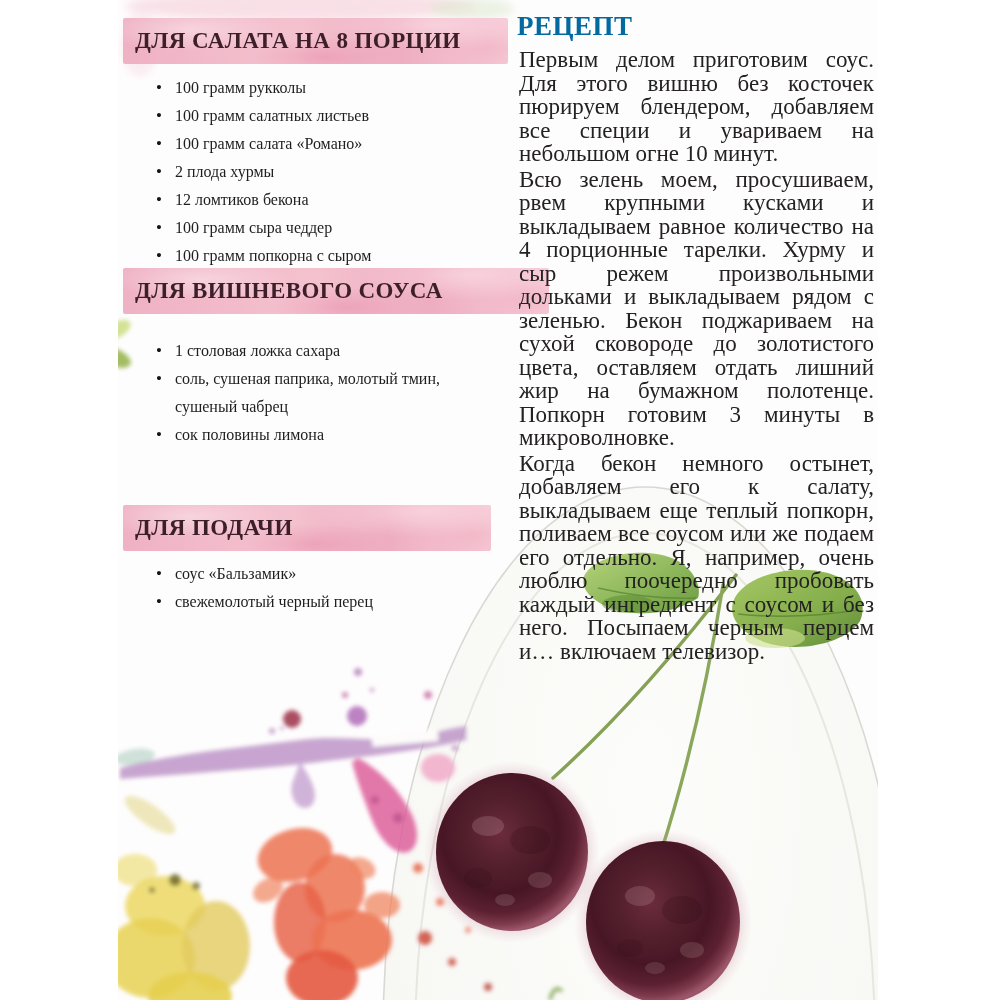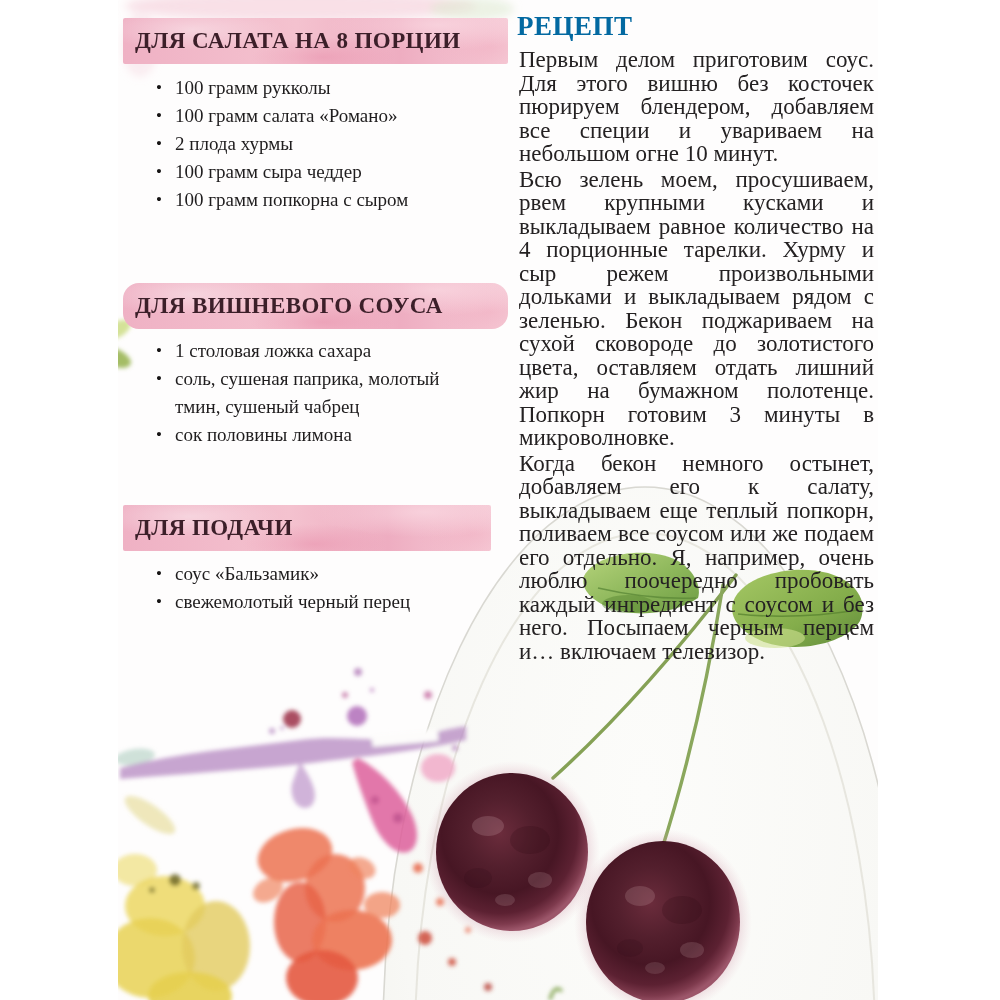--- a/index.html
+++ b/index.html
@@ -23,21 +23,21 @@
       radial-gradient(70px 40px at 95% 60%, rgba(240,170,190,.5), transparent 80%),
       linear-gradient(90deg,#efb1c4,#f4c2cf 45%,#eeadc1 72%,#f6ccd7);
   }
   .band .title{
     display:block;line-height:46px;padding-left:12px;
     font-size:23px;font-weight:bold;color:#3c1f29;letter-spacing:.4px;
     white-space:nowrap;
   }
   .ing-list{position:absolute;left:123px;margin:0;padding:0;list-style:none;}
   .ing-list li{
-    position:relative;padding-left:52px;font-size:19px;line-height:28px;
+    position:relative;padding-left:52px;font-size:16px;line-height:28px;
     color:#1f1d1e;
   }
   .ing-list li::before{
     content:"•";position:absolute;left:33px;top:0;color:#161414;font-size:17px;
   }
 
   
   .recipe-title{
     position:absolute;left:517px;top:11px;margin:0;
     font-size:27px;font-weight:bold;color:#0369a1;letter-spacing:.5px;
@@ -193,27 +193,29 @@
 </svg>
 
 <div class="margin-mask left"></div>
 <div class="margin-mask right"></div>
 
 <div class="band" style="top:18px;width:385px;">
   <span class="title">ДЛЯ САЛАТА НА 8 ПОРЦИИ</span>
 </div>
 <ul class="ing-list" style="top:74px;width:382px;">
   <li>100 грамм рукколы</li>
+  <li>100 грамм салатных листьев</li>
   <li>100 грамм салата «Романо»</li>
   <li>2 плода хурмы</li>
+  <li>12 ломтиков бекона</li>
   <li>100 грамм сыра чеддер</li>
   <li>100 грамм попкорна с сыром</li>
 </ul>
 
-<div class="band" style="top:283px;width:385px;border-radius:16px;">
+<div class="band" style="top:268px;width:426px;">
   <span class="title">ДЛЯ ВИШНЕВОГО СОУСА</span>
 </div>
 <ul class="ing-list" style="top:337px;width:350px;">
   <li>1 столовая ложка сахара</li>
   <li>соль, сушеная паприка, молотый тмин, сушеный чабрец</li>
   <li>сок половины лимона</li>
 </ul>
 
 <div class="band" style="top:505px;width:368px;">
   <span class="title">ДЛЯ ПОДАЧИ</span>

